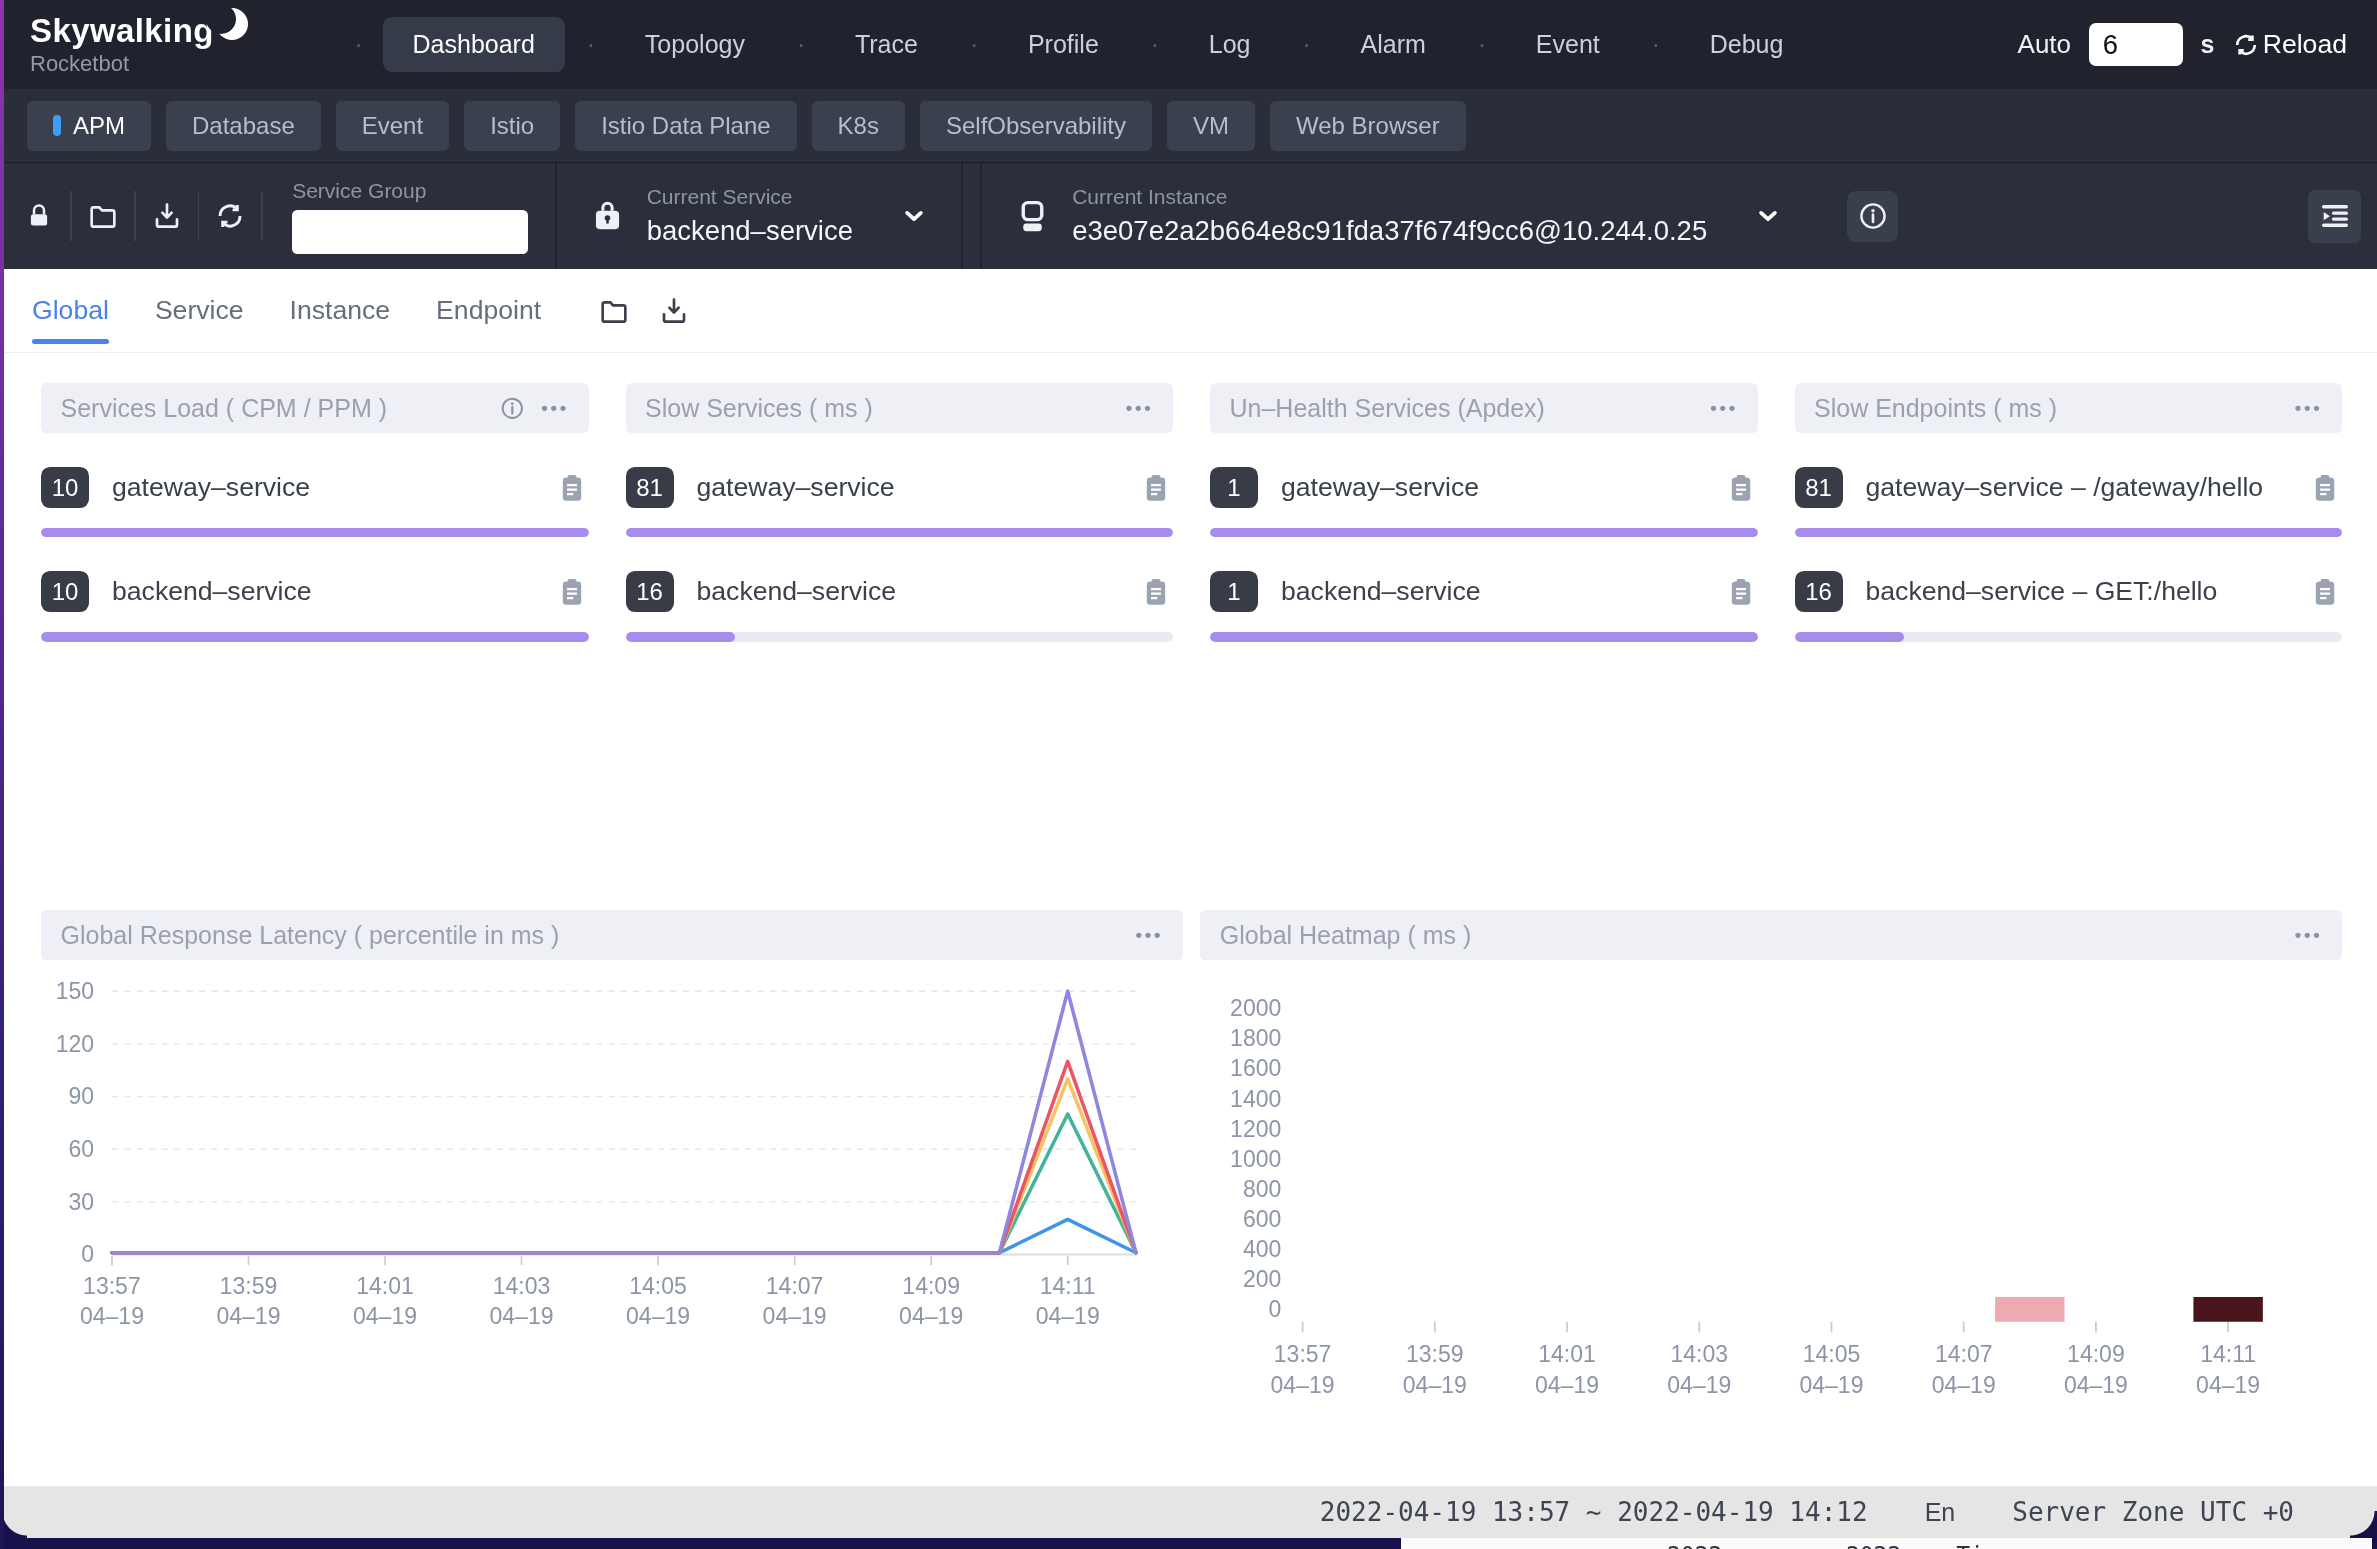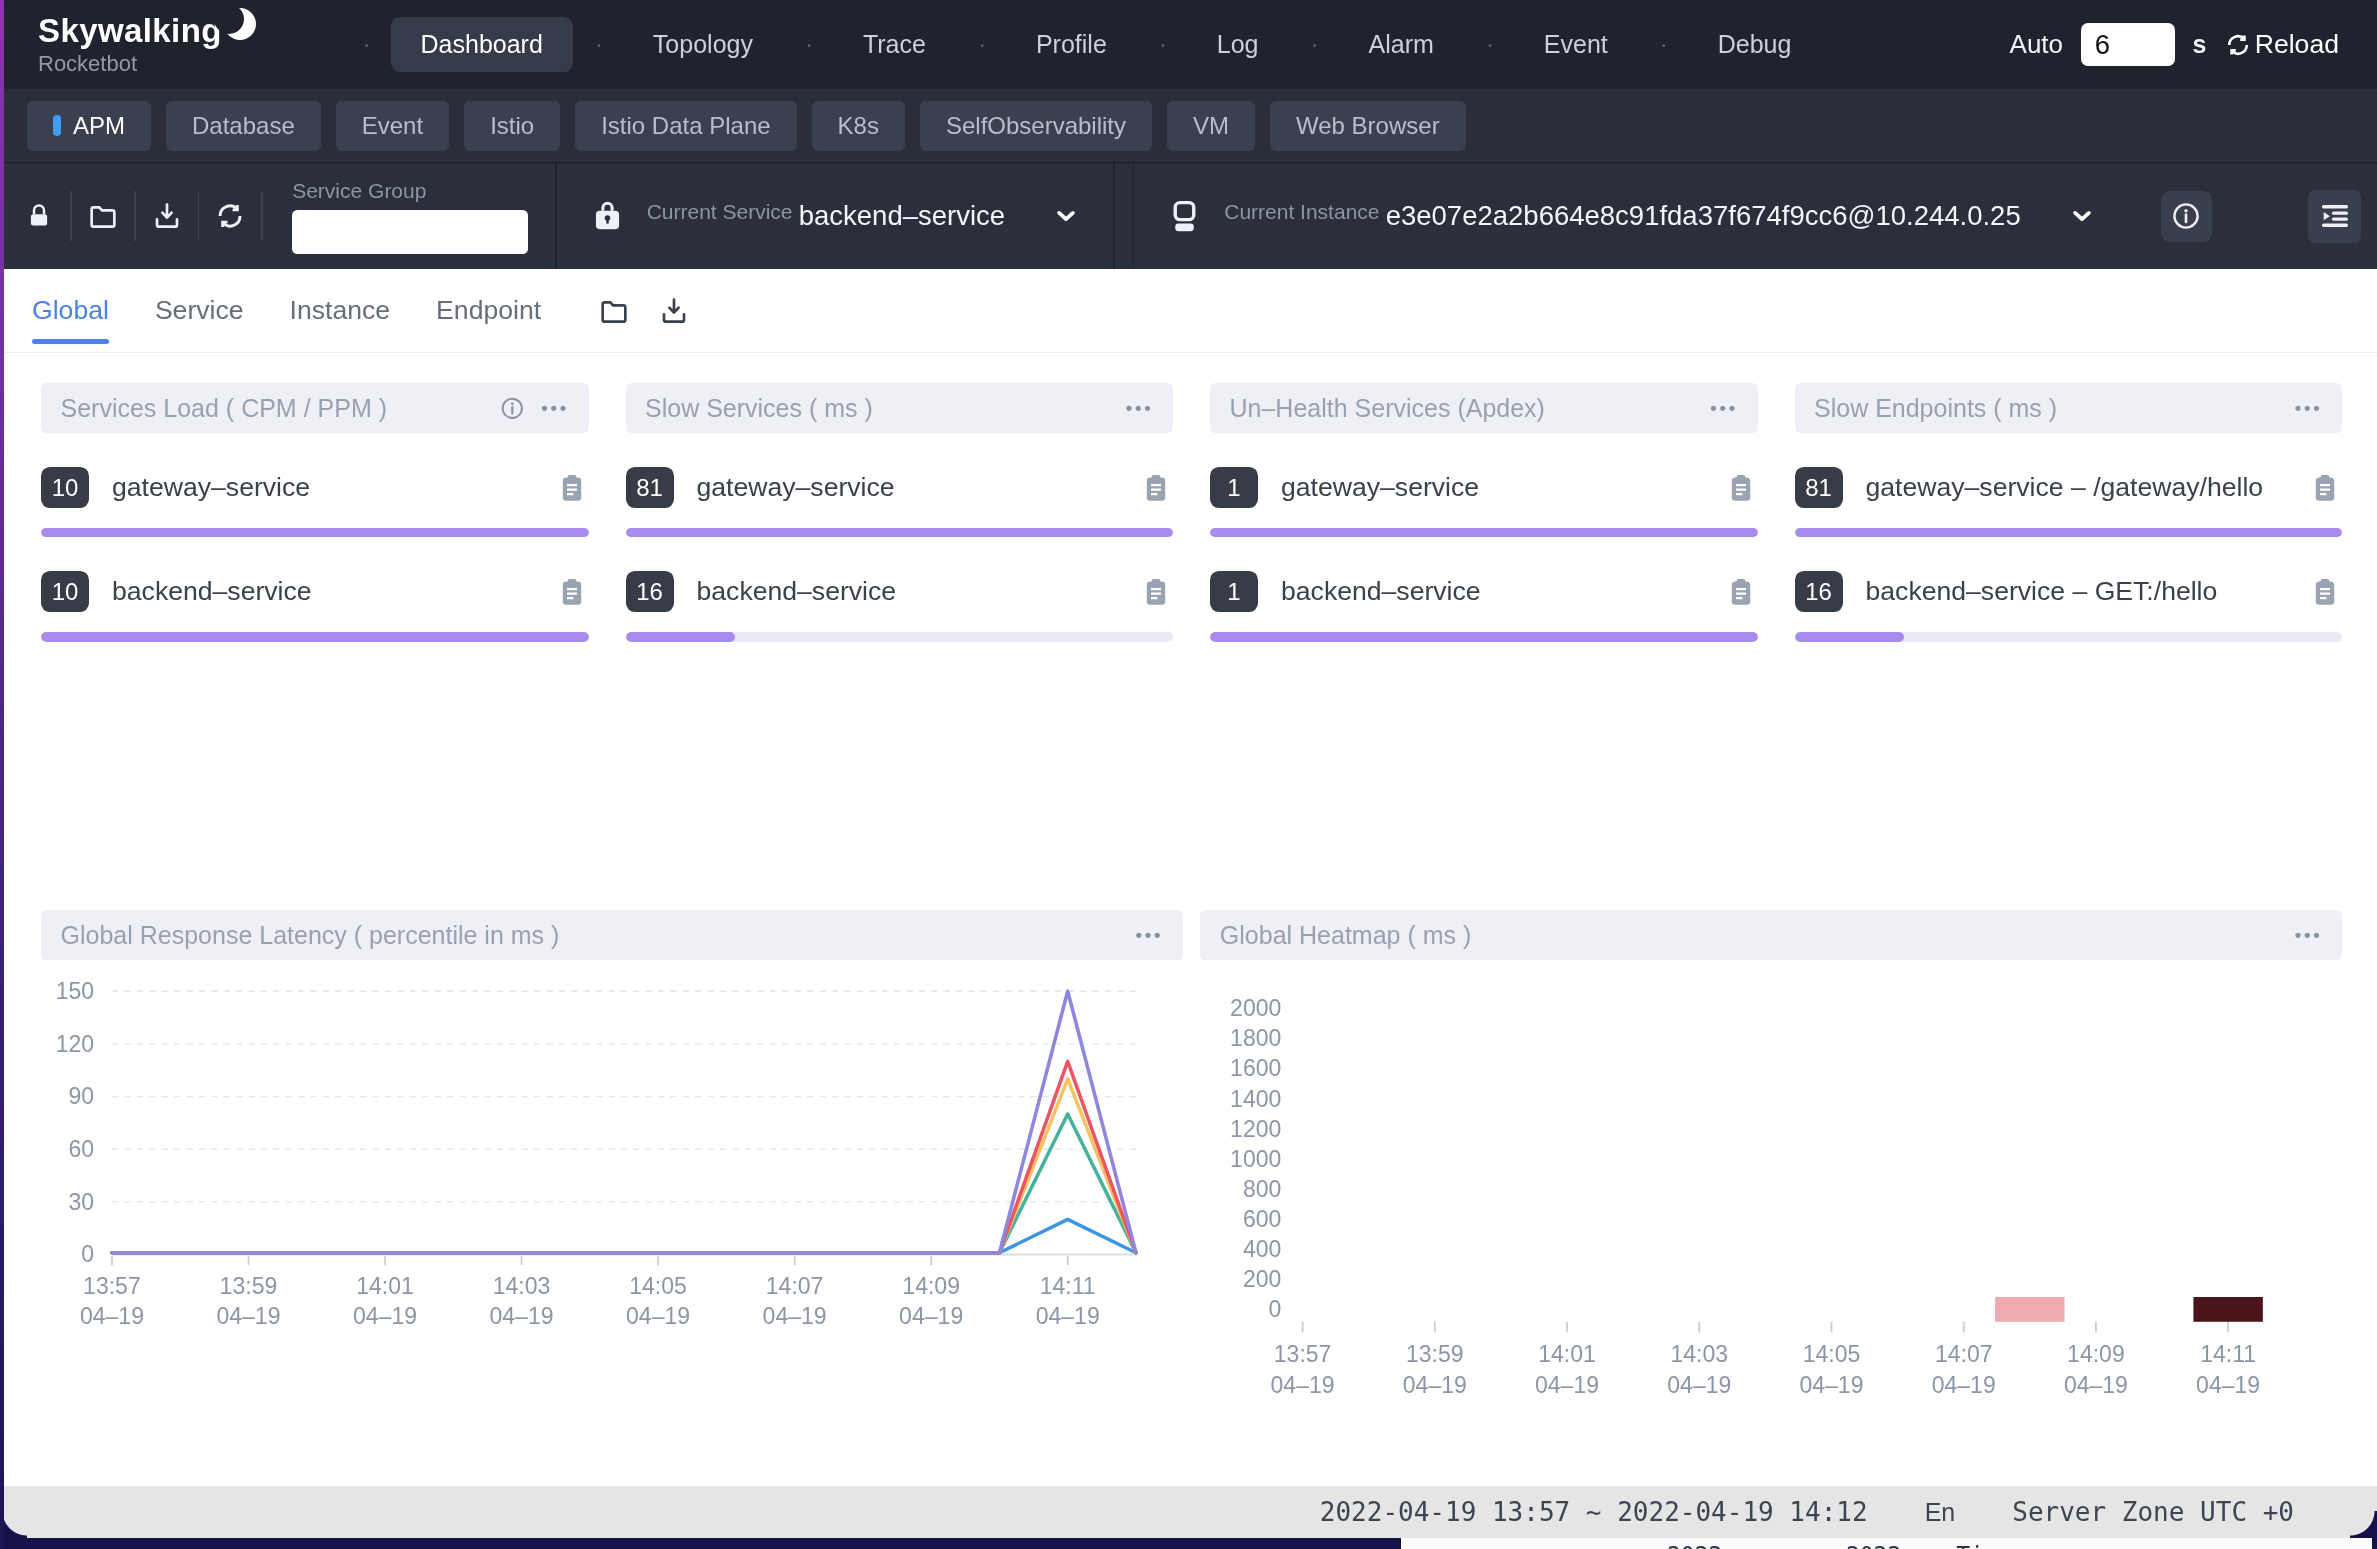--- a/index.html
+++ b/index.html
@@ -16,21 +16,21 @@
   .bottom-strip{position:absolute;left:0;right:0;bottom:0;height:12.4px;background:#16114b;overflow:hidden;z-index:80;}
   .strip-frag{position:absolute;left:1401px;right:5.3px;top:0;height:12.4px;background:#fbfbfc;overflow:hidden;
     color:#2b3340;font-family:"DejaVu Sans Mono",monospace;font-size:23px;}
   .strip-frag span{display:block;margin-top:4.4px;padding-left:266px;word-spacing:41px;white-space:nowrap;}
   .corner-bl{position:absolute;left:0;bottom:12.4px;width:26.6px;height:26.6px;z-index:85;
     background:radial-gradient(circle at 100% 0,rgba(0,0,0,0) 0 24px,#16114b 25px);}
   .corner-br{position:absolute;right:0;bottom:12.4px;width:26.6px;height:26.6px;z-index:85;
     background:radial-gradient(circle at 0 0,rgba(0,0,0,0) 0 24px,#16114b 25px);}
 
   
-  .topnav{height:89px;background:#20232e;display:flex;align-items:center;padding:0 38px;}
+  .topnav{height:89px;background:#20232e;display:flex;align-items:center;padding:0 30px;}
   .logo{display:flex;flex-direction:column;justify-content:center;margin-right:85px;}
   .logo-top{display:flex;align-items:flex-start;}
   .logo-title{font-size:33px;font-weight:bold;color:#fff;letter-spacing:0.4px;}
   .moon{position:relative;width:32px;height:32px;margin-left:1.8px;margin-top:-3.5px;}
   .moon::before{content:'';position:absolute;inset:0;border-radius:50%;background:#fff;}
   .moon::after{content:'';position:absolute;left:-9.8px;top:-4.4px;width:30px;height:30px;border-radius:50%;background:#20232e;}
   .logo-sub{font-size:22px;color:#9298a6;margin-top:1.8px;}
   .nav-items{display:flex;align-items:center;}
   .nav-item{display:flex;align-items:center;color:#ccd0da;font-size:25px;padding:13.3px 30px;border-radius:8.9px;
     position:relative;margin-left:50px;cursor:default;text-align:center;}
@@ -54,21 +54,21 @@
   .toolbar{height:106px;background:#2b2f3b;border-top:1.8px solid #191d27;display:flex;align-items:center;padding-left:16px;}
   .tool-icon-btn{width:46px;height:48px;display:flex;align-items:center;justify-content:center;color:#eef0f5;}
   .vdiv{width:1.8px;height:50px;background:#3c414e;margin:0 8px;}
   .sec-div{width:1.8px;height:106px;background:#20242e;margin:0 8.9px;}
   .sgroup{margin:0 17.7px 0 21px;display:flex;flex-direction:column;justify-content:center;}
   .tool-label{font-size:21px;color:#8d94a4;}
   .sgroup-input{width:215px;height:44px;border:none;border-radius:5.3px;background:#fff;margin-top:7px;outline:none;
     font-size:25px;padding:0 10.6px;font-family:"Liberation Sans",sans-serif;}
   .tool-sec{display:flex;align-items:center;gap:21px;padding:0 23px;}
   .sec-icon{color:#eef0f5;}
-  .sec-text{display:flex;flex-direction:row;gap:6.2px;}
+  .sec-text{display:flex;flex-direction:column;gap:6.2px;}
   .sec-value{font-size:27.5px;color:#f4f5f8;white-space:nowrap;}
   .chev{color:#fff;margin-left:25px;}
   .info-btn{width:51px;height:51px;border-radius:8.9px;background:#3a3f4d;color:#eef0f5;
     display:flex;align-items:center;justify-content:center;margin-left:41px;}
   .collapse-btn{margin-left:auto;margin-right:16px;width:53px;height:53px;border-radius:7px;background:#3a3f4d;
     color:#eef0f5;display:flex;align-items:center;justify-content:center;}
 
   
   .view-tabs{height:83px;background:#fff;display:flex;align-items:center;padding:0 32px;border-bottom:1.8px solid #eceef2;}
   .vtab{font-size:26.6px;color:#666e79;margin-right:46px;position:relative;height:100%;display:flex;align-items:center;cursor:default;}

